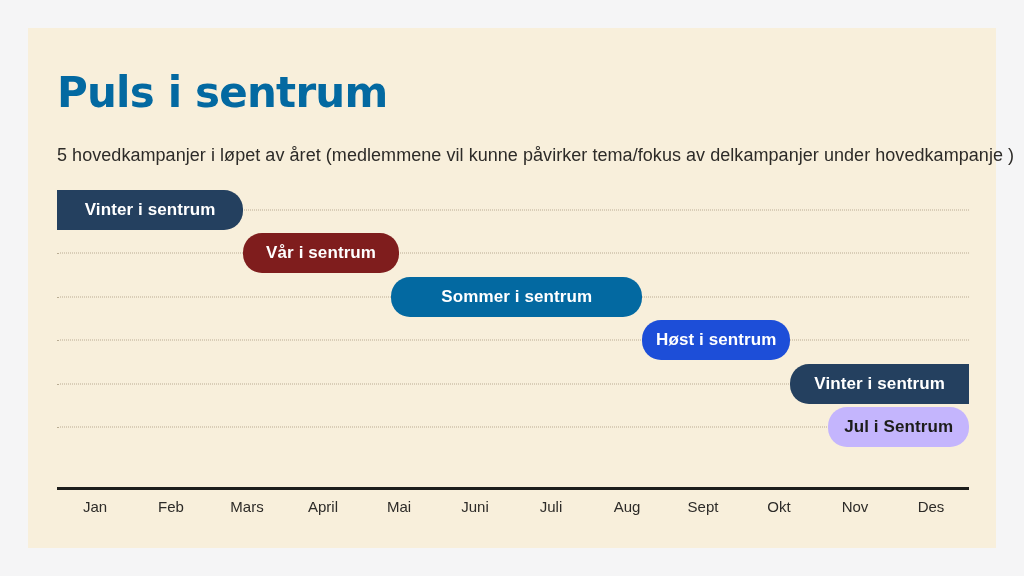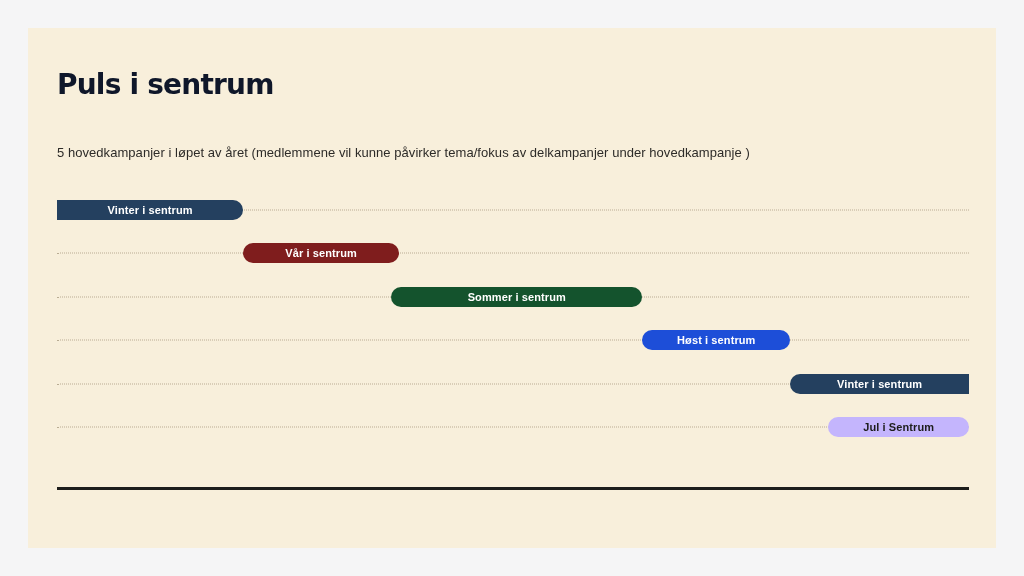--- a/index.html
+++ b/index.html
@@ -13,31 +13,31 @@
   .slide {
     position: absolute;
     left: 28px; top: 28px;
     width: 968px; height: 520px;
     background: #f8efdb;
   }
 
   .slide-title {
     position: absolute;
     left: 29px; top: 40px;
-    font-size: 28px;
+    font-size: 42px;
     font-weight: 800;
     letter-spacing: -0.8px;
-    color: #0f172a;
+    color: #0369a1;
     font-family: "DejaVu Sans", sans-serif;
   }
 
   .slide-subtitle {
     position: absolute;
     left: 29px; top: 117px;
-    font-size: 13px;
+    font-size: 18px;
     font-weight: 400;
     color: #2d2b28;
     white-space: nowrap;
     letter-spacing: 0.05px;
   }
 
   
   .chart {
     position: absolute;
     left: 29px;
@@ -67,26 +67,26 @@
     top: 50%;
     height: 0;
     border-top: 1.5px dotted #b9ac93;
     transform: translateY(-0.5px);
   }
 
   .bar {
     position: absolute;
     top: 50%;
     transform: translateY(-50%);
-    height: 20px;
+    height: 40px;
     border-radius: 19px;
     display: flex;
     align-items: center;
     justify-content: center;
-    font-size: 11px;
+    font-size: 17px;
     font-weight: 700;
     letter-spacing: 0.1px;
     white-space: nowrap;
   }
 
   .bar.flush-left  { border-top-left-radius: 0;  border-bottom-left-radius: 0; }
   .bar.flush-right { border-top-right-radius: 0; border-bottom-right-radius: 0; }
 
   
   .axis-line {
@@ -129,31 +129,45 @@
         <div class="row" style="top: 0px;">
           <div class="guide"></div>
           <div class="bar flush-left" style="left: 0px; width: 186.2px; background: rgb(36, 64, 95); color: rgb(255, 255, 255);">Vinter i sentrum</div>
         </div>
         <div class="row" style="top: 43.5px;">
           <div class="guide"></div>
           <div class="bar" style="left: 186.2px; width: 155.8px; background: #7f1d1d; color: rgb(255, 255, 255);">Vår i sentrum</div>
         </div>
         <div class="row" style="top: 87px;">
           <div class="guide"></div>
-          <div class="bar" style="left: 334.4px; width: 250.8px; background: #14532d; color: rgb(255, 255, 255);">Sommer i sentrum</div>
+          <div class="bar" style="left: 334.4px; width: 250.8px; background: #0369a1; color: rgb(255, 255, 255);">Sommer i sentrum</div>
         </div>
         <div class="row" style="top: 130.5px;">
           <div class="guide"></div>
           <div class="bar" style="left: 585.2px; width: 148.2px; background: #1d4ed8; color: rgb(255, 255, 255);">Høst i sentrum</div>
         </div>
         <div class="row" style="top: 174px;">
           <div class="guide"></div>
           <div class="bar flush-right" style="left: 733.4px; width: 178.6px; background: rgb(36, 64, 95); color: rgb(255, 255, 255);">Vinter i sentrum</div>
         </div>
         <div class="row" style="top: 217.5px;">
           <div class="guide"></div>
           <div class="bar" style="left: 771.4px; width: 140.6px; background: #c4b5fd; color: rgb(29, 29, 27);">Jul i Sentrum</div>
         </div>
       </div>
     <div class="axis-line"></div>
+    <div class="axis-labels" id="axis-labels">
+        <div class="month" style="left: 0px; width: 76px;">Jan</div>
+        <div class="month" style="left: 76px; width: 76px;">Feb</div>
+        <div class="month" style="left: 152px; width: 76px;">Mars</div>
+        <div class="month" style="left: 228px; width: 76px;">April</div>
+        <div class="month" style="left: 304px; width: 76px;">Mai</div>
+        <div class="month" style="left: 380px; width: 76px;">Juni</div>
+        <div class="month" style="left: 456px; width: 76px;">Juli</div>
+        <div class="month" style="left: 532px; width: 76px;">Aug</div>
+        <div class="month" style="left: 608px; width: 76px;">Sept</div>
+        <div class="month" style="left: 684px; width: 76px;">Okt</div>
+        <div class="month" style="left: 760px; width: 76px;">Nov</div>
+        <div class="month" style="left: 836px; width: 76px;">Des</div>
+      </div>
   </div>
 
 </div>
 
 </body></html>

